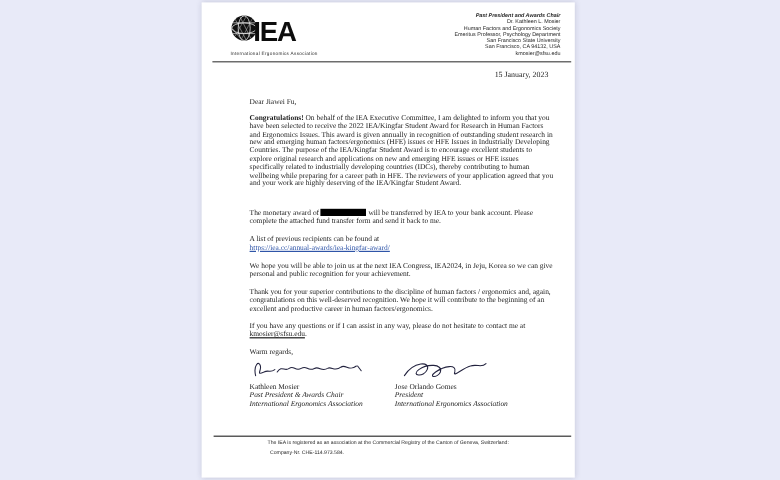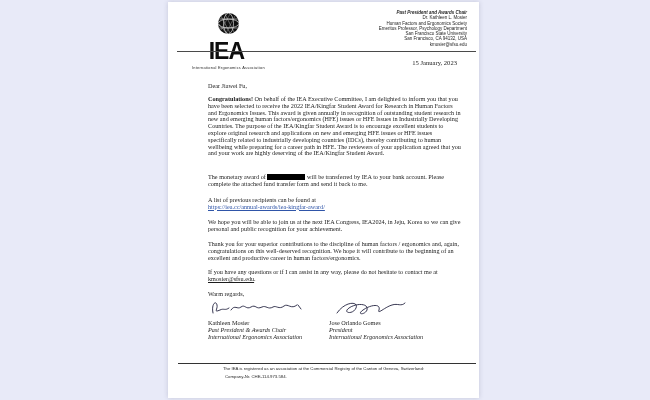--- a/index.html
+++ b/index.html
@@ -7,21 +7,21 @@
   body { background:#e8eaf8; font-family:"Liberation Serif", serif; }
 
   .paper {
     position:absolute; left:168px; top:2px; width:311px; height:396px;
     background:#ffffff; box-shadow:0 0 5px rgba(40,40,80,.18);
     color:#1c1c1c;
   }
 
   
   .logo-block { position:absolute; left:24px; top:10px; }
-  .logo-row { display:flex; align-items:center;flex-direction:column; }
+  .logo-row { display:flex; align-items:center; }
   .logo-abbrev {
     font-family:"Liberation Sans", sans-serif; font-weight:bold;
     font-size:23px; letter-spacing:-1px; color:#0d0d0d; line-height:24px;
     margin-left:-4px;
   }
   .logo-sub {
     font-family:"Liberation Sans", sans-serif; font-size:3.9px;
     color:#2a2a2a; margin-top:2px; letter-spacing:.25px; white-space:nowrap;
   }
   .contact {

